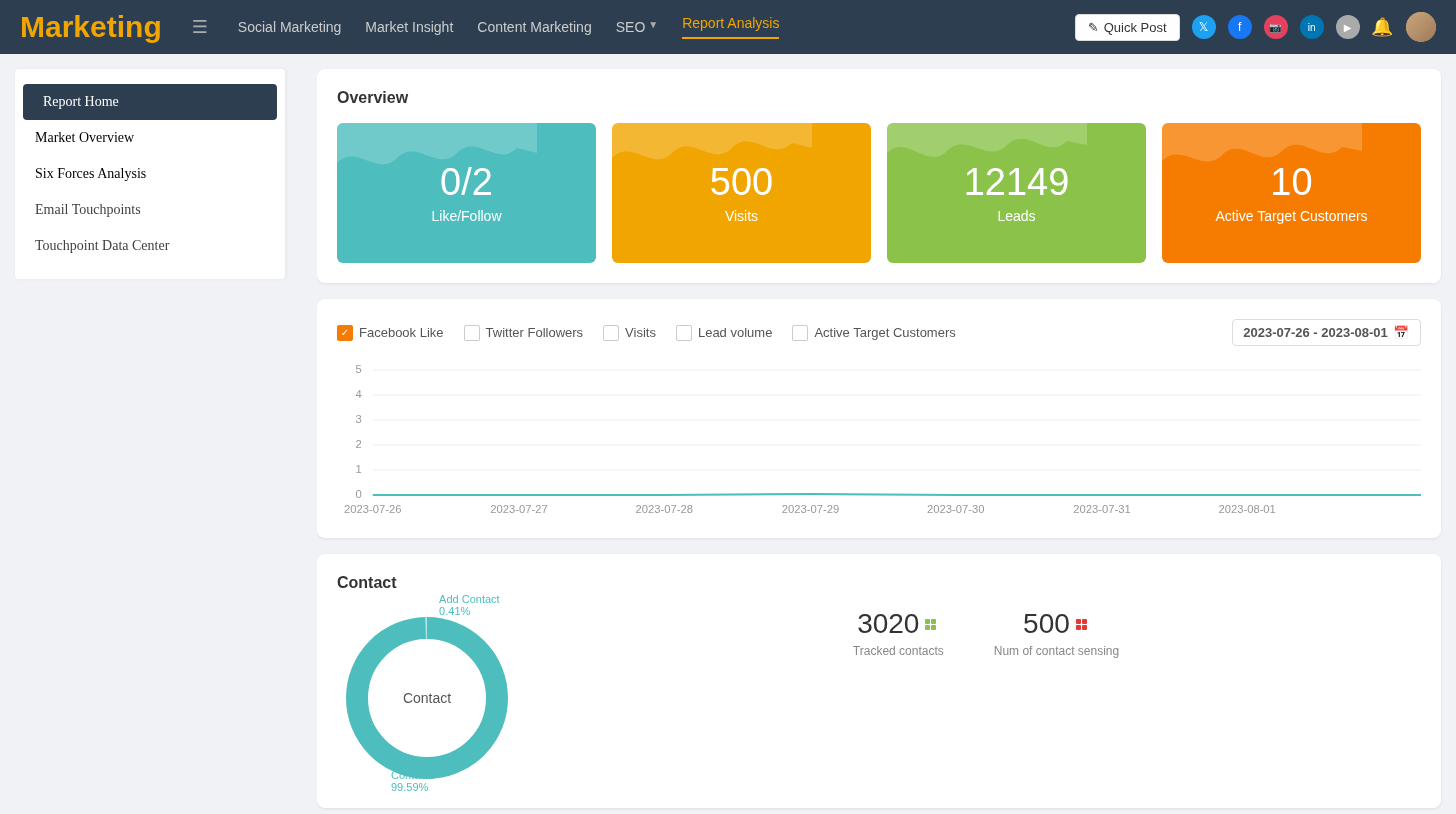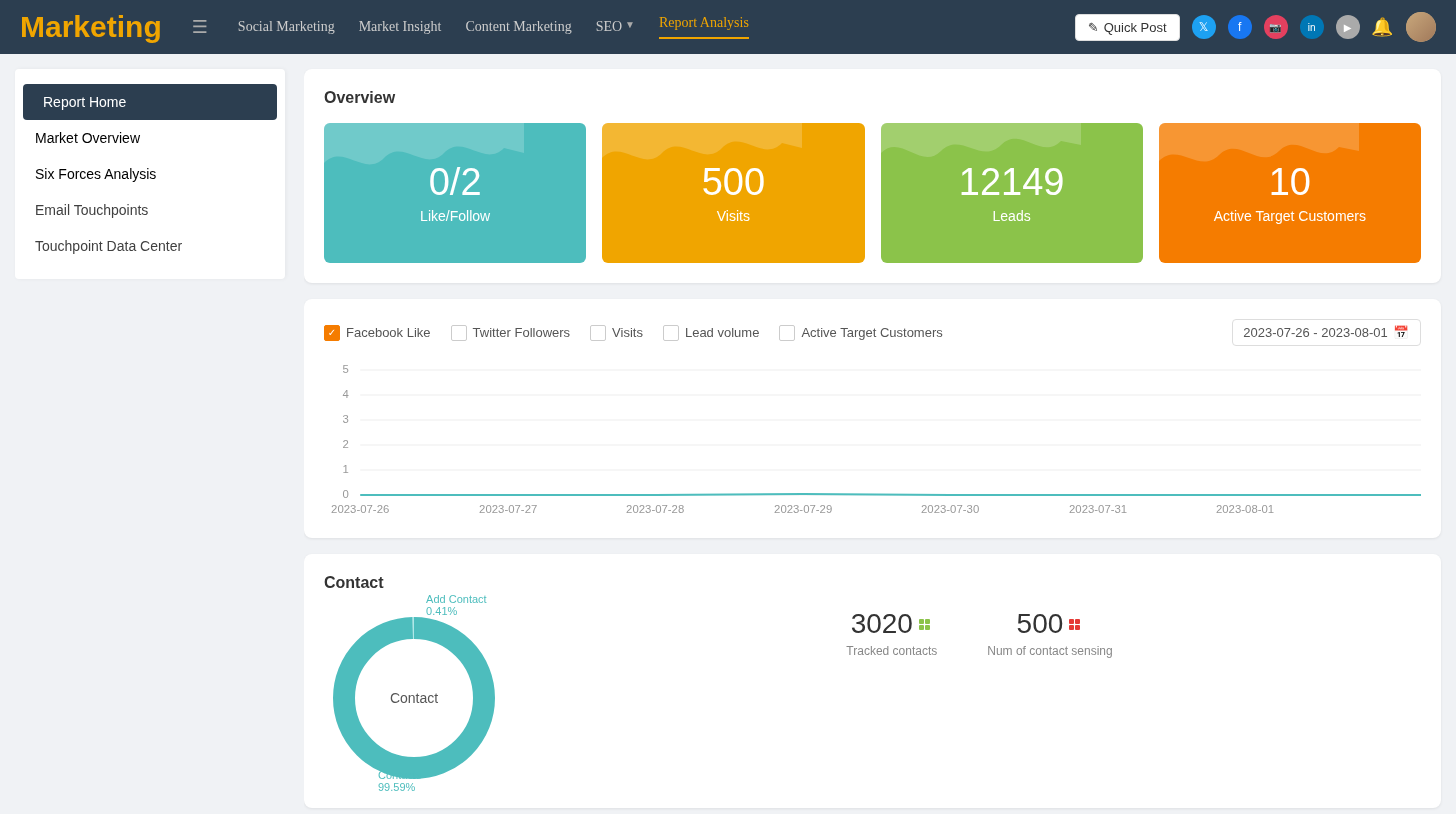--- a/index.html
+++ b/index.html
@@ -11,21 +11,21 @@
       display: flex;
       align-items: center;
       height: 54px;
       padding: 0 20px;
       gap: 30px;
     }
     .logo { font-size: 30px; font-weight: bold; color: #fff; white-space: nowrap; }
     .logo span { color: #f0a500; }
     .nav-toggle { color: #aaa; font-size: 18px; cursor: pointer; }
     .nav-links { display: flex; gap: 24px; align-items: center; flex: 1; }
-    .nav-link { color: #ccc; text-decoration: none; font-size: 14px; cursor: pointer; white-space: nowrap; font-family: Liberation Serif, serif; }
+    .nav-link { color: #ccc; text-decoration: none; font-size: 14px; cursor: pointer; white-space: nowrap; }
     .nav-link.active { color: #f0a500; border-bottom: 2px solid #f0a500; padding-bottom: 6px; }
     .nav-seo { display: flex; align-items: flex-start; gap: 3px; }
     .nav-right { display: flex; align-items: center; gap: 12px; margin-left: auto; }
     .quick-post-btn {
       background: #fff;
       color: #333;
       border: 1px solid #ddd;
       border-radius: 4px;
       padding: 5px 12px;
       font-size: 13px;
@@ -44,23 +44,24 @@
     
     .page { display: flex; min-height: calc(100vh - 54px); }
 
     
     .sidebar {
       width: 270px;
       min-width: 270px;
       background: #fff;
       padding: 15px 0;
       box-shadow: 1px 0 4px rgba(0,0,0,0.05);
-      margin: 15px 19px 15px 15px;
+      margin: 15px 32px 15px 15px;
       border-radius: 4px;
       align-self: flex-start;
+      font-family: Liberation Serif, serif;
     }
     .sidebar-item {
       padding: 10px 20px;
       cursor: pointer;
       font-size: 14px;
     }
     .sidebar-item.active { background: #2c3e50; color: #fff; border-radius: 4px; margin: 0 8px; }
     .sidebar-item.link { color: #404040; }
 
     
@@ -120,20 +121,21 @@
     .checkbox.checked { background: #f57c00; border-color: #f57c00; color: #fff; font-size: 10px; }
     .date-range-input {
       margin-left: auto;
       border: 1px solid #ddd;
       border-radius: 4px;
       padding: 5px 10px;
       font-size: 13px;
       color: #555;
       display: flex; align-items: center; gap: 6px;
       background: #fff;
+      font-weight: bold;
     }
 
     
     .chart-area { position: relative; height: 160px; }
     .chart-svg { width: 100%; height: 100%; }
     .axis-label { font-size: 11px; fill: #999; }
     .grid-line { stroke: #eee; stroke-width: 1; }
     .chart-line { fill: none; stroke: #4dbdbd; stroke-width: 2; }
 
     

